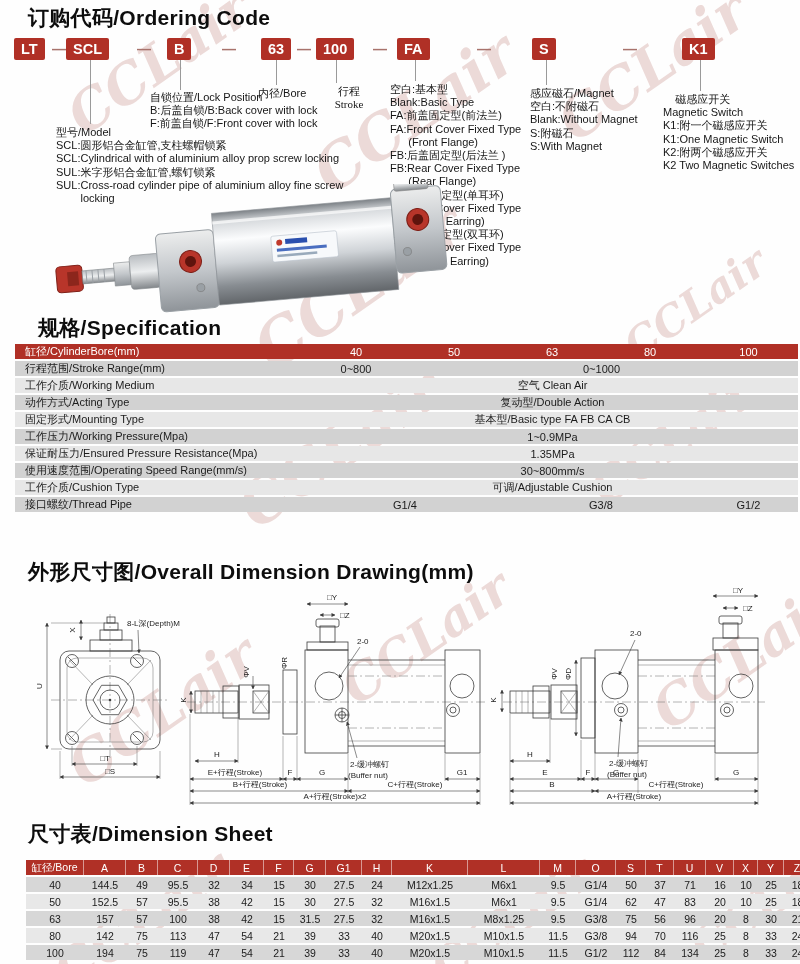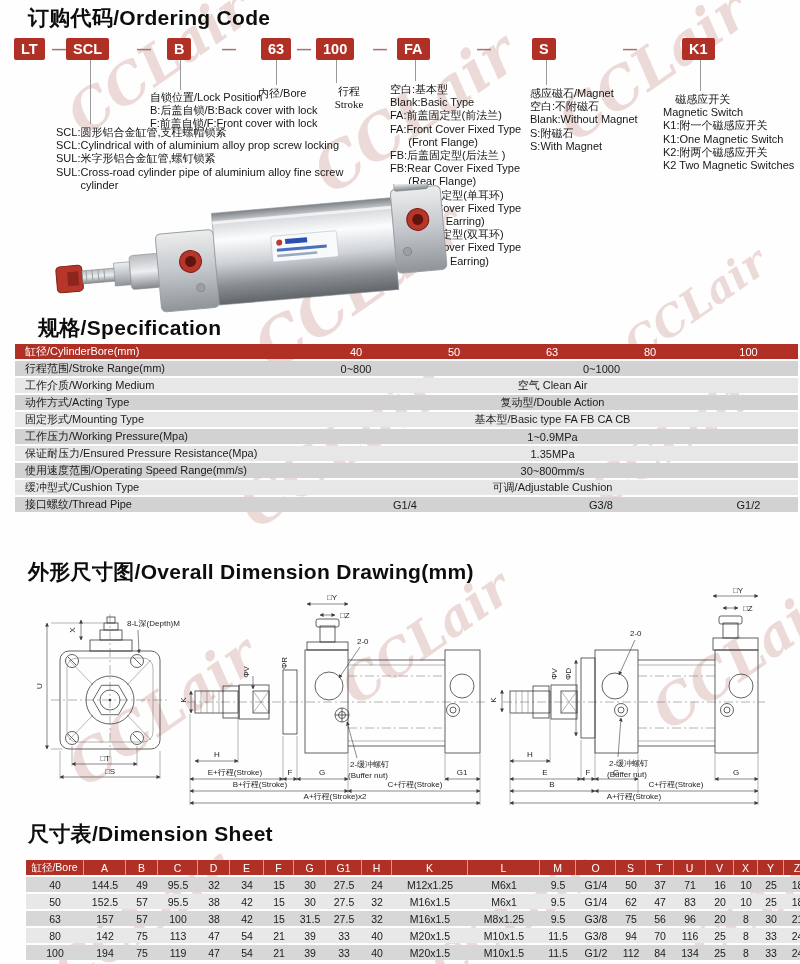--- a/index.html
+++ b/index.html
@@ -79,21 +79,21 @@
     </div>
 
   <div class="vline" style="left:90px;top:60px;height:64px;"></div>
   <div class="vline" style="left:180px;top:60px;height:30px;"></div>
   <div class="vline" style="left:276px;top:60px;height:25px;"></div>
   <div class="vline" style="left:336px;top:60px;height:23px;"></div>
   <div class="vline" style="left:415px;top:60px;height:21px;"></div>
   <div class="vline" style="left:546px;top:60px;height:25px;"></div>
   <div class="vline" style="left:700px;top:60px;height:31px;"></div>
 
-  <div class="ann" style="left:56px;top:126px;"><div>SCL:圆形铝合金缸管,支柱螺帽锁紧</div><div>SCL:Cylindrical with of aluminium alloy prop screw locking</div><div>SUL:米字形铝合金缸管,螺钉锁紧</div><div>SUL:Cross-road cylinder pipe of aluminium alloy fine screw</div><div>        cylinder</div></div>
+  <div class="ann" style="left:56px;top:126px;"><div>型号/Model</div><div>SCL:圆形铝合金缸管,支柱螺帽锁紧</div><div>SCL:Cylindrical with of aluminium alloy prop screw locking</div><div>SUL:米字形铝合金缸管,螺钉锁紧</div><div>SUL:Cross-road cylinder pipe of aluminium alloy fine screw</div><div>        locking</div></div>
   <div class="ann" style="left:130px;top:91px;margin-left:20px;"><div>自锁位置/Lock Position</div><div>B:后盖自锁/B:Back cover with lock</div><div>F:前盖自锁/F:Front cover with lock</div></div>
   <div class="ann" style="left:258px;top:87px;">内径/Bore</div>
   <div class="ann ann-center" style="left:326px;top:85px;width:46px;"><div>行程</div><div>Stroke</div></div>
   <div class="ann" style="left:390px;top:83px;"><div>空白:基本型</div><div>Blank:Basic Type</div><div>FA:前盖固定型(前法兰)</div><div>FA:Front Cover Fixed Type</div><div>      (Front Flange)</div><div>FB:后盖固定型(后法兰 )</div><div>FB:Rear Cover Fixed Type</div><div>      (Rear Flange)</div><div>CA:后盖固定型(单耳环)</div><div>CA:Rear Cover Fixed Type</div><div>      (Single Earring)</div><div>CB:后盖固定型(双耳环)</div><div>CB:Rear Cover Fixed Type</div><div>      (Double Earring)</div></div>
   <div class="ann" style="left:530px;top:87px;"><div>感应磁石/Magnet</div><div>空白:不附磁石</div><div>Blank:Without Magnet</div><div>S:附磁石</div><div>S:With Magnet</div></div>
   <div class="ann" style="left:663px;top:93px;"><div>    磁感应开关</div><div>Magnetic Switch</div><div>K1:附一个磁感应开关</div><div>K1:One Magnetic Switch</div><div>K2:附两个磁感应开关</div><div>K2 Two Magnetic Switches</div></div>
 
   <svg class="photo" viewBox="0 0 410 152">
     <defs>
       <linearGradient id="gTube" x1="0" y1="0" x2="0" y2="1">
@@ -191,21 +191,21 @@
         </tr>
         <tr>
           <td class="lbl">保证耐压力/Ensured Pressure Resistance(Mpa)</td>
           <td colspan="5">1.35MPa</td>
         </tr>
         <tr>
           <td class="lbl">使用速度范围/Operating Speed Range(mm/s)</td>
           <td colspan="5">30~800mm/s</td>
         </tr>
         <tr>
-          <td class="lbl">缓冲型式/Cushion Type</td>
+          <td class="lbl">工作介质/Cushion Type</td>
           <td colspan="5">可调/Adjustable Cushion</td>
         </tr>
         <tr>
           <td class="lbl">接口螺纹/Thread Pipe</td>
           <td colspan="2">G1/4</td>
           <td colspan="2">G3/8</td>
           <td colspan="1">G1/2</td>
         </tr>
       </tbody>
   </table>

